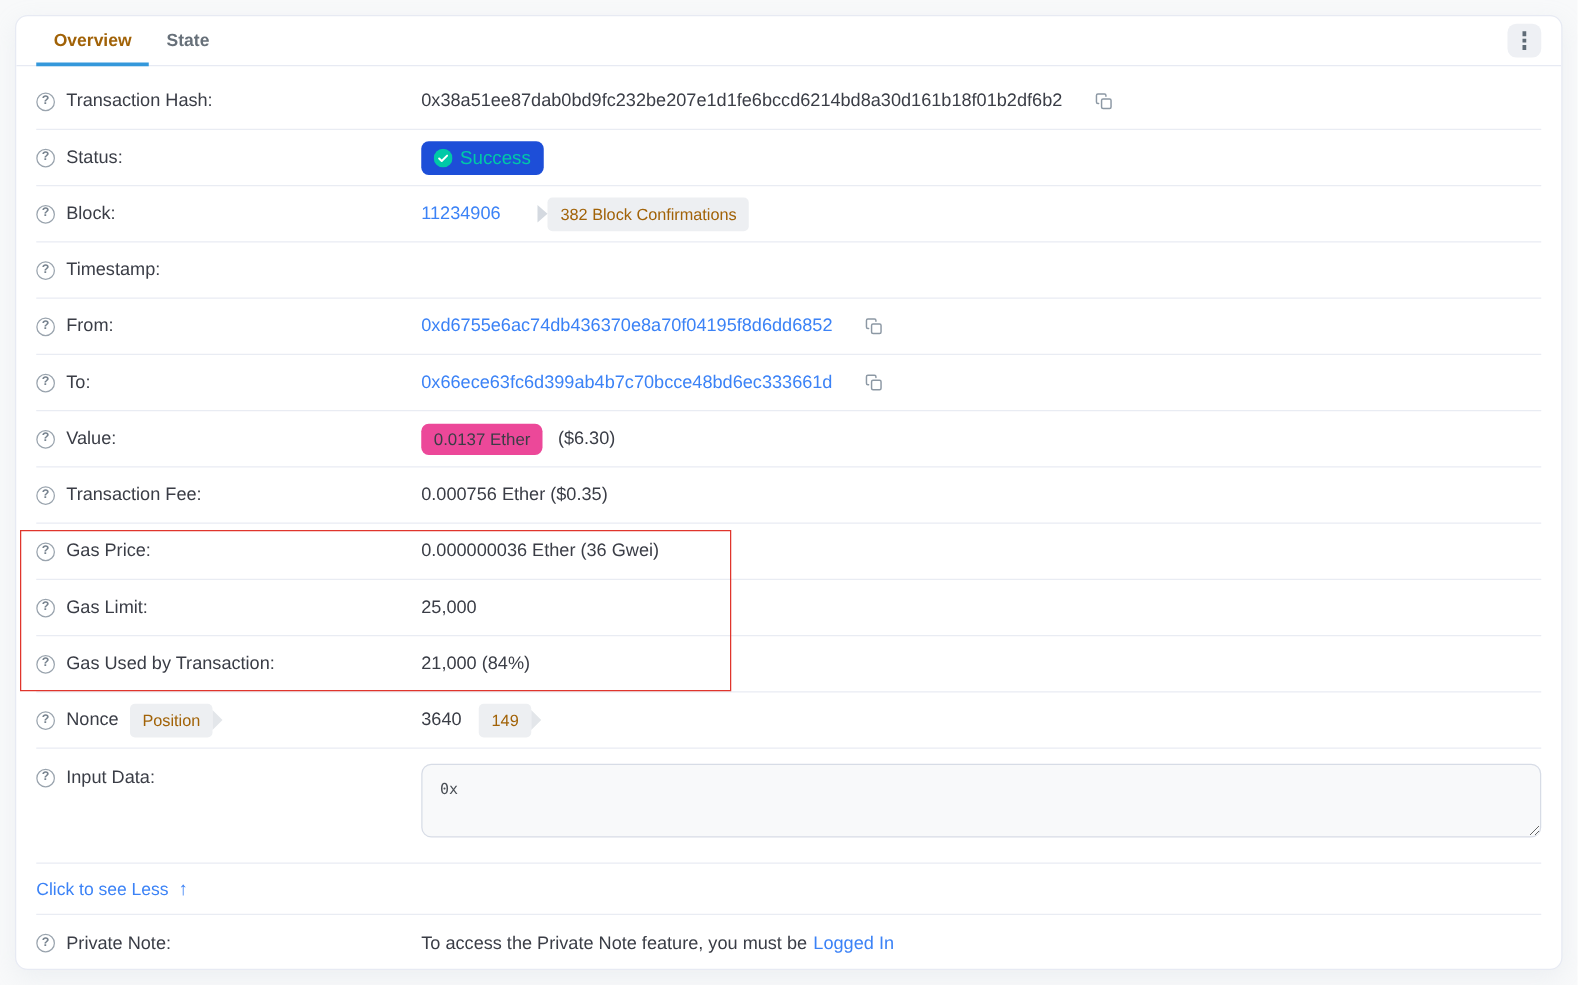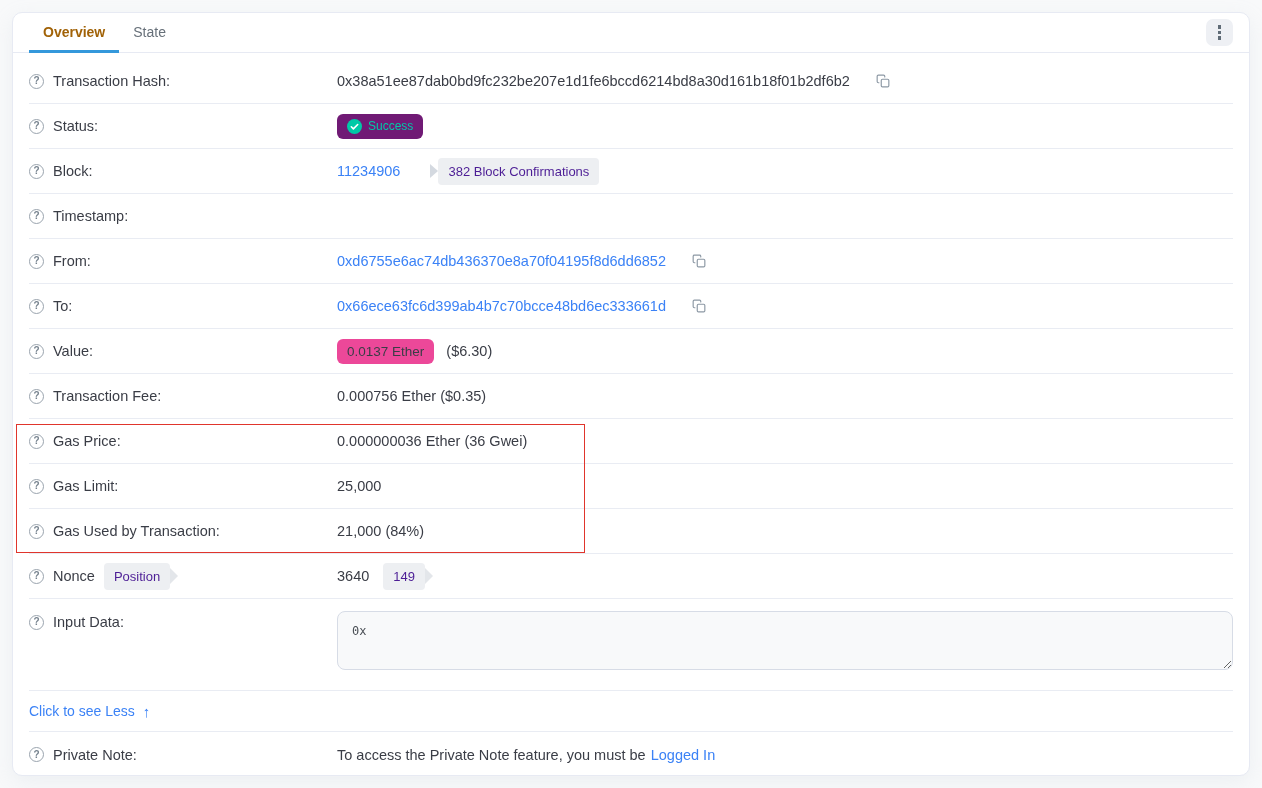--- a/index.html
+++ b/index.html
@@ -28,20 +28,21 @@
     display: flex; justify-content: space-between; align-items: center;
     height: 40px; padding: 0 16px 0 16px;
     border-bottom: 1px solid #e7eaf3;
   }
   .tabs { display: flex; height: 100%; }
   .tab {
     display: flex; align-items: center;
     padding: 0 14px; margin-bottom: -1px;
     font-size: 14px; color: #677079; cursor: pointer;
     border-bottom: 3px solid transparent;
+    font-weight: bold;
   }
   .tab.active { color: #a16207; font-weight: 700; border-bottom-color: #3498db; }
   .kebab-btn {
     width: 27px; height: 27px; border: none; border-radius: 7px;
     background: #eef0f4; cursor: pointer;
     display: flex; flex-direction: column; align-items: center; justify-content: center; gap: 2px;
   }
   .kebab-btn .dot { width: 3.5px; height: 3.5px; background: #5f6b76; }
 
   
@@ -67,26 +68,26 @@
   a.link { color: #3b82f6; text-decoration: none; cursor: pointer; }
   .muted { color: #77838f; }
   .sep { color: #c3ccd5; padding: 0 2px; }
 
   .icon-btn { background: none; border: none; padding: 0; cursor: pointer; display: inline-flex; align-items: center; }
   .icon-btn svg { display: block; }
 
   
   .badge-success {
     display: inline-flex; align-items: center; gap: 6px;
-    background: #701a75; color: #00c9a7;
-    font-size: 12px; padding: 5px 10px; border-radius: 6px;
+    background: #1d4ed8; color: #00c9a7;
+    font-size: 15px; padding: 5px 10px; border-radius: 6px;
   }
   .tag {
     position: relative; display: inline-flex; align-items: center;
-    background: #edeff2; color: #4c1d95;
+    background: #edeff2; color: #a16207;
     font-size: 13px; padding: 6px 10px; border-radius: 4px;
     white-space: nowrap;
   }
   .tag.arrow-left { margin-left: 12px; }
   .tag.arrow-left::before {
     content: ""; position: absolute; left: -8px; top: 50%; transform: translateY(-50%);
     width: 0; height: 0;
     border-top: 7px solid transparent; border-bottom: 7px solid transparent;
     border-left: 8px solid #d4d9e0;
   }

